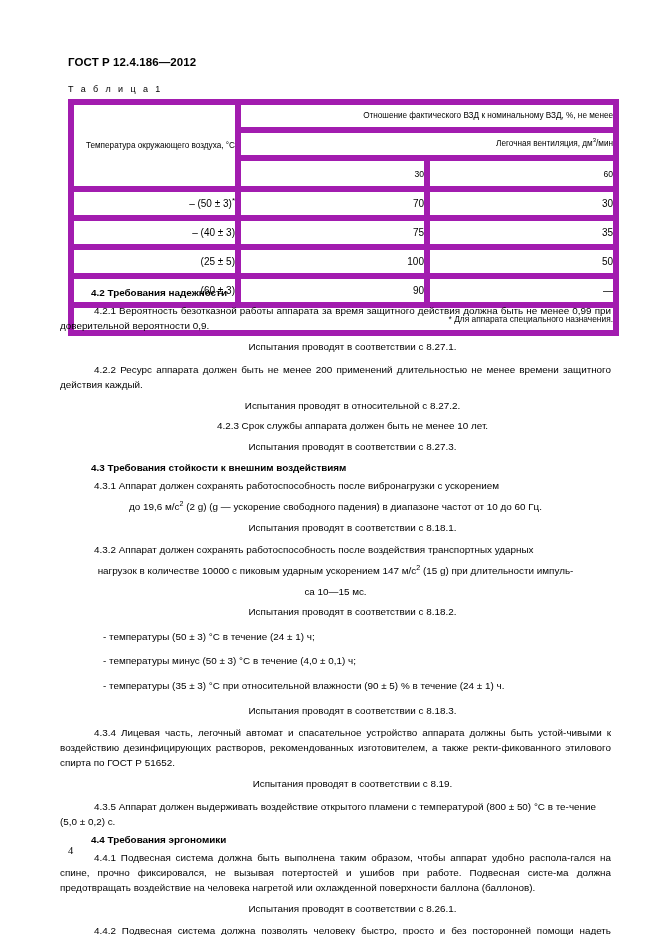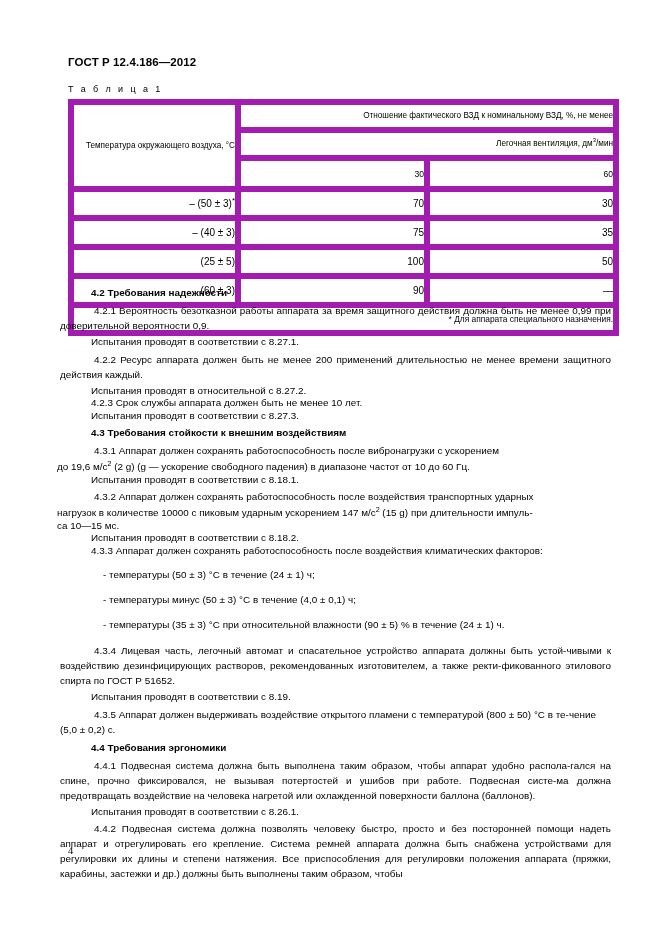--- a/index.html
+++ b/index.html
@@ -100,23 +100,23 @@
   }
   .sec-head.spaced { margin-top: 4px; }
   p.para {
     margin: 3px;
     text-indent: 34px;
     text-align: justify;
     line-height: 15px;
   }
   p.para.nojust { text-align: left; }
   p.cont {
-    margin: 0;
+    margin: 8px;
     text-indent: 34px;
-    text-align: left;
+    text-align: center;
     line-height: 12.55px;
   }
   p.bullet {
     margin: 12px;
     padding-left: 47px;
     text-indent: -13px;
     text-align: left;
     line-height: 12.55px;
   }
 
@@ -197,24 +197,24 @@
     <p class="cont">Испытания проводят в соответствии с 8.27.3.</p>
 
     <div class="sec-head spaced">4.3  Требования стойкости к внешним воздействиям</div>
     <p class="para"><span class="just-line">4.3.1 Аппарат должен сохранять работоспособность после вибронагрузки с ускорением</span></p>
     <p class="cont" style="text-indent:0"><span>до 19,6 м/с</span><sup class="sm">2</sup><span> (2 g) (g — ускорение свободного падения) в диапазоне частот от 10 до 60 Гц.</span></p>
     <p class="cont">Испытания проводят в соответствии с 8.18.1.</p>
     <p class="para"><span>4.3.2 Аппарат должен сохранять работоспособность после воздействия транспортных ударных</span></p>
     <p class="cont" style="text-indent:0"><span>нагрузок в количестве 10000 с пиковым ударным ускорением 147 м/с</span><sup class="sm">2</sup><span> (15 g) при длительности импуль-</span></p>
     <p class="cont" style="text-indent:0">са 10—15 мс.</p>
     <p class="cont">Испытания проводят в соответствии с 8.18.2.</p>
-    <p class="cont">4.3.3  Аппарат должен сохранять работоспособность после воздействия климатических факторов:</p>
     <p class="bullet">- температуры (50 ± 3) °С в течение (24 ± 1) ч;</p>
     <p class="bullet">- температуры минус (50 ± 3) °С в течение (4,0 ± 0,1) ч;</p>
     <p class="bullet">- температуры (35 ± 3) °С при относительной влажности (90 ± 5) % в течение (24 ± 1) ч.</p>
+    <p class="cont">Испытания проводят в соответствии с 8.18.3.</p>
     <p class="para">4.3.4  Лицевая часть, легочный автомат и спасательное устройство аппарата должны быть устой-чивыми к воздействию дезинфицирующих растворов, рекомендованных изготовителем, а также ректи-фикованного этилового спирта по ГОСТ Р 51652.</p>
     <p class="cont">Испытания проводят в соответствии с 8.19.</p>
     <p class="para nojust">4.3.5  Аппарат должен выдерживать воздействие открытого пламени с температурой (800 ± 50) °С в те-чение (5,0 ± 0,2) с.</p>
 
     <div class="sec-head spaced">4.4  Требования эргономики</div>
     <p class="para">4.4.1  Подвесная система должна быть выполнена таким образом, чтобы аппарат удобно распола-гался на спине, прочно фиксировался, не вызывая потертостей и ушибов при работе. Подвесная систе-ма должна предотвращать воздействие на человека нагретой или охлажденной поверхности баллона (баллонов).</p>
     <p class="cont">Испытания проводят в соответствии с 8.26.1.</p>
     <p class="para">4.4.2  Подвесная система должна позволять человеку быстро, просто и без посторонней помощи надеть аппарат и отрегулировать его крепление. Система ремней аппарата должна быть снабжена устройствами для регулировки их длины и степени натяжения. Все приспособления для регулировки положения аппарата (пряжки, карабины, застежки и др.) должны быть выполнены таким образом, чтобы</p>
 
   </div>

